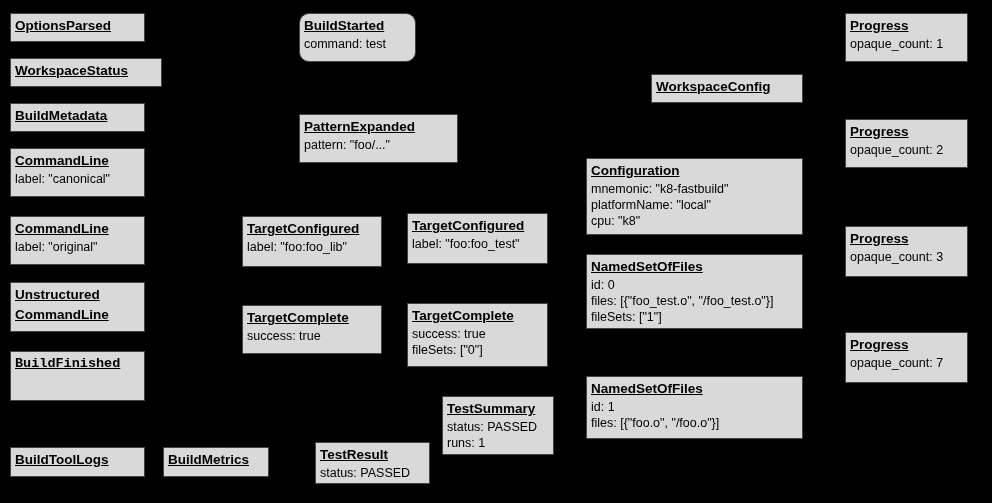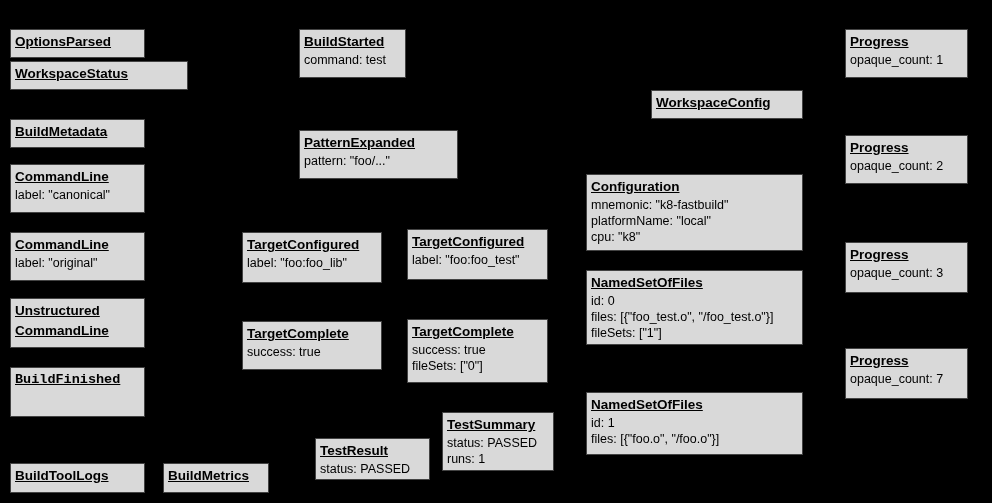--- a/index.html
+++ b/index.html
@@ -18,21 +18,20 @@
     width: 992px;
     height: 503px;
   }
   .event-box {
     position: absolute;
     box-sizing: border-box;
     background: var(--box-fill, #d9d9d9);
     border: 1px solid var(--box-border, #434343);
     padding: 2px 4px 0 4px;
     color: var(--text-color, #000000);
-    margin-top: 16px;
   }
   .event-title {
     font-size: 13.5px;
     line-height: 20px;
     font-weight: bold;
     text-decoration: underline;
     white-space: normal;
   }
   .event-line {
     font-size: 12.5px;
@@ -40,21 +39,21 @@
     white-space: nowrap;
   }
 </style>
 </head>
 <body>
 
 <div id="diagram" style="width: 992px; height: 503px;">
     <div class="event-box" style="left: 10px; top: 13px; width: 135px; min-height: 29px;">
     <div class="event-title">OptionsParsed</div>
   </div>
-    <div class="event-box" style="left: 10px; top: 45px; width: 178px; min-height: 29px;">
+    <div class="event-box" style="left: 10px; top: 58px; width: 152px; min-height: 29px;">
     <div class="event-title">WorkspaceStatus</div>
   </div>
     <div class="event-box" style="left: 10px; top: 103px; width: 135px; min-height: 29px;">
     <div class="event-title">BuildMetadata</div>
   </div>
     <div class="event-box" style="left: 10px; top: 148px; width: 135px; min-height: 49px;">
     <div class="event-title">CommandLine</div>
   <div class="event-line">label: "canonical"</div>
     </div>
     <div class="event-box" style="left: 10px; top: 216px; width: 135px; min-height: 49px;">
@@ -66,21 +65,21 @@
   </div>
     <div class="event-box" style="left: 10px; top: 351px; width: 135px; min-height: 50px; font-family: Liberation Mono, monospace;">
     <div class="event-title">BuildFinished</div>
     </div>
     <div class="event-box" style="left: 163px; top: 447px; width: 106px; min-height: 30px;">
     <div class="event-title">BuildMetrics</div>
   </div>
     <div class="event-box" style="left: 10px; top: 447px; width: 135px; min-height: 30px;">
     <div class="event-title">BuildToolLogs</div>
   </div>
-    <div class="event-box" style="left: 299px; top: 13px; width: 107px; min-height: 49px;">
+    <div class="event-box" style="left: 299px; top: 13px; width: 117px; min-height: 49px; border-radius: 10px;">
     <div class="event-title">BuildStarted</div>
   <div class="event-line">command: test</div>
     </div>
     <div class="event-box" style="left: 299px; top: 114px; width: 159px; min-height: 49px;">
     <div class="event-title">PatternExpanded</div>
   <div class="event-line">pattern: "foo/..."</div>
     </div>
     <div class="event-box" style="left: 242px; top: 216px; width: 140px; min-height: 51px;">
     <div class="event-title">TargetConfigured</div>
   <div class="event-line">label: "foo:foo_lib"</div>
@@ -91,21 +90,21 @@
     </div>
     <div class="event-box" style="left: 242px; top: 305px; width: 140px; min-height: 49px;">
     <div class="event-title">TargetComplete</div>
   <div class="event-line">success: true</div>
     </div>
     <div class="event-box" style="left: 407px; top: 303px; width: 141px; min-height: 64px;">
     <div class="event-title">TargetComplete</div>
   <div class="event-line">success: true</div>
       <div class="event-line">fileSets: ["0"]</div>
     </div>
-    <div class="event-box" style="left: 315px; top: 422px; width: 115px; min-height: 42px;">
+    <div class="event-box" style="left: 315px; top: 442px; width: 115px; min-height: 42px;">
     <div class="event-title">TestResult</div>
   <div class="event-line">status: PASSED</div>
     </div>
     <div class="event-box" style="left: 442px; top: 396px; width: 112px; min-height: 59px;">
     <div class="event-title">TestSummary</div>
   <div class="event-line">status: PASSED</div>
       <div class="event-line">runs: 1</div>
     </div>
     <div class="event-box" style="left: 651px; top: 74px; width: 152px; min-height: 29px;">
     <div class="event-title">WorkspaceConfig</div>

